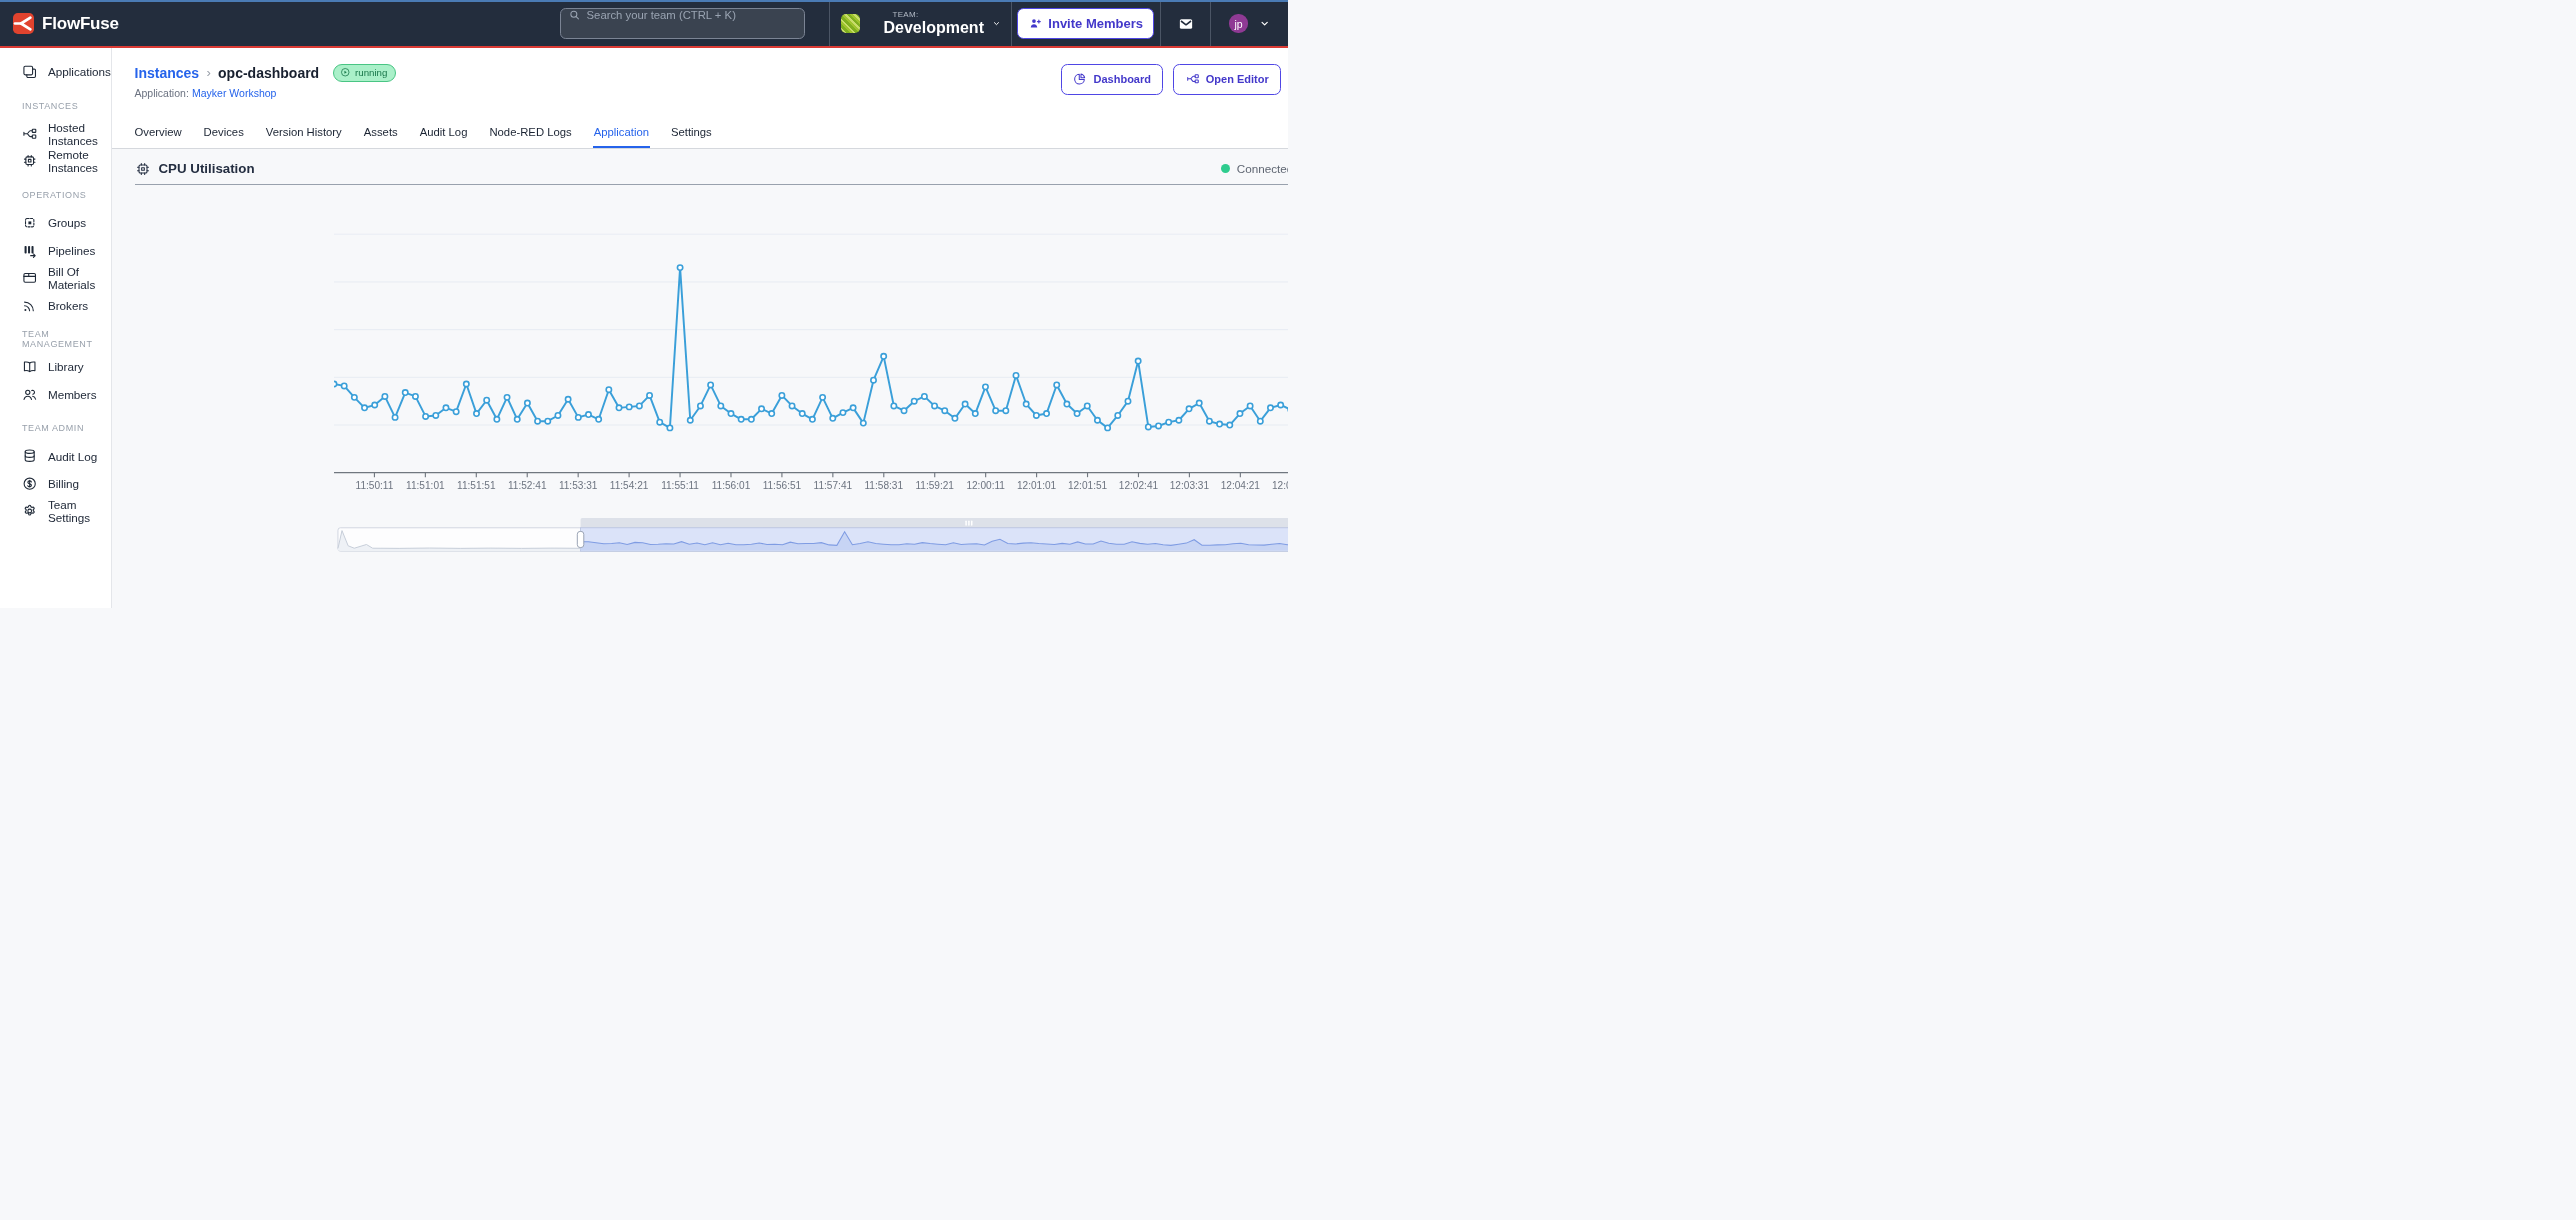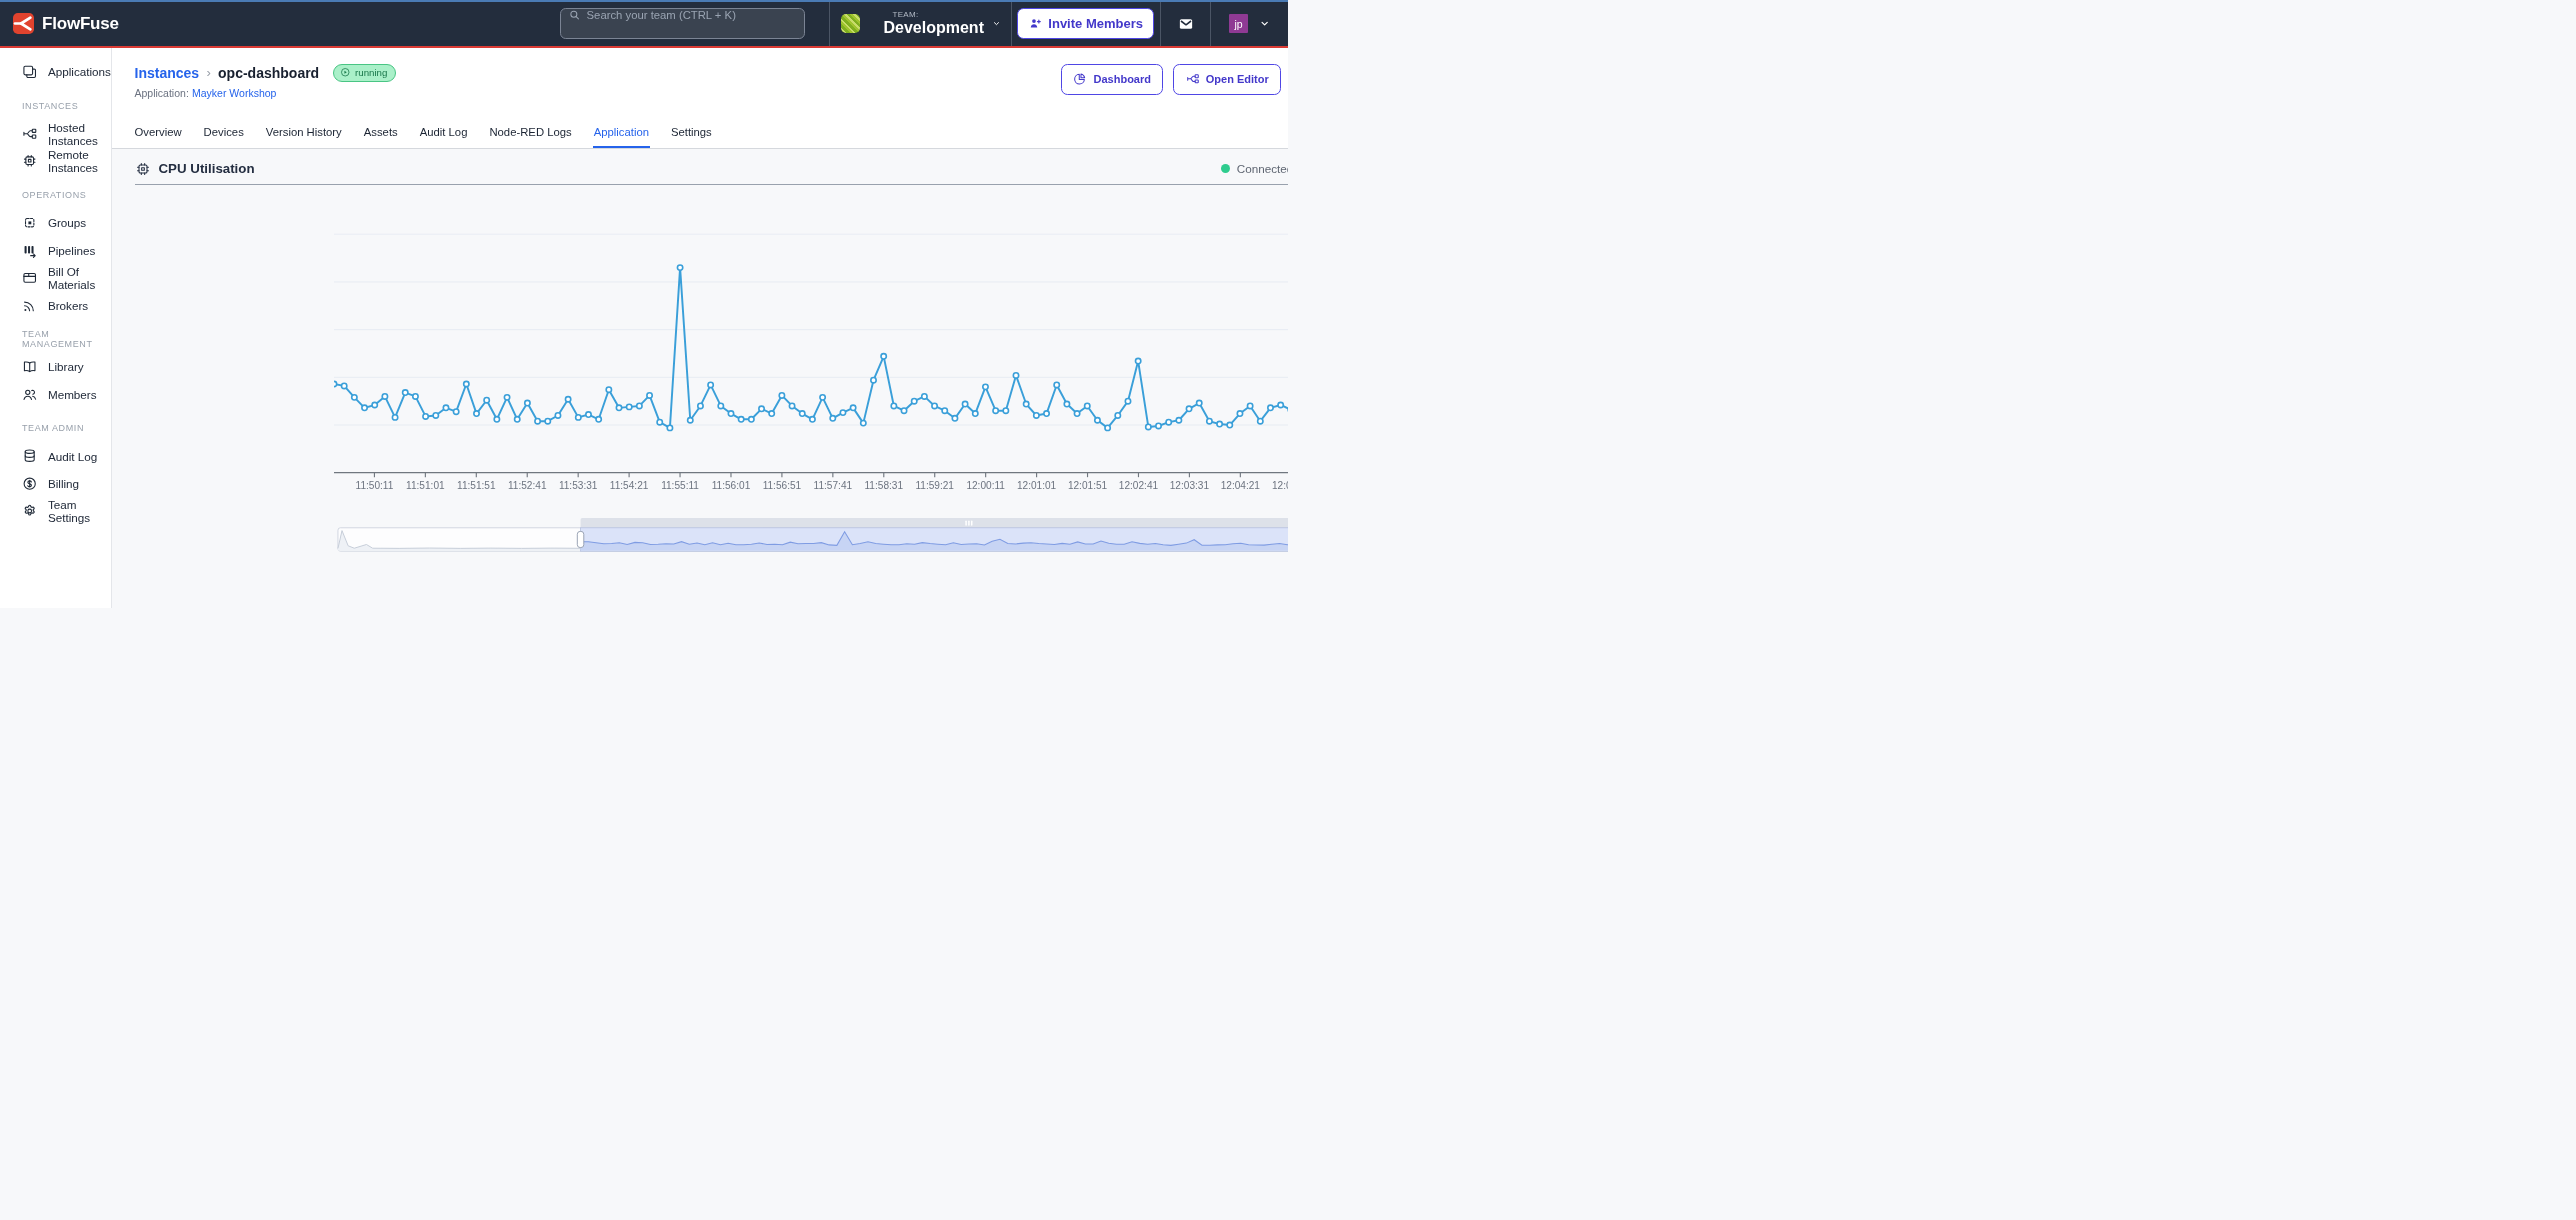--- a/index.html
+++ b/index.html
@@ -27,21 +27,21 @@
       #a3c92a; }
   .team-text { flex:1; line-height:1.15; }
   .team-label { color:#b4bcc7; font-size:8px; letter-spacing:0.3px;margin-left:25px; }
   .team-name { color:#fff; font-size:16px; font-weight:600;padding-left:16px; }
   .invite-wrap { width:149px; display:flex; justify-content:center; }
   .btn-invite { display:flex; align-items:center; gap:6.5px; background:#fff; color:#4338ca;
     border:1.6px solid #4f46e5; border-radius:6.5px; height:31px; padding:0 10.5px;
     font-size:13px; font-weight:700; cursor:pointer; font-family:inherit; }
   .mail-wrap { width:49px; display:flex; justify-content:center; cursor:pointer; }
   .user-wrap { width:77px; display:flex; align-items:center; justify-content:center; gap:10.5px; cursor:pointer; }
-  .user-avatar { width:19.4px; height:19.4px; border-radius:1px; background:#8f3a94; color:#fff;
+  .user-avatar { width:19.4px; height:19.4px; border-radius:9px; background:#8f3a94; color:#fff;
     font-size:10.5px; display:flex; align-items:center; justify-content:center; }
 
   
   .row { display:flex; height:560px; }
   .sidebar { width:201px; background:#fff; border-right:0.8px solid #e4e6ea; padding-top:10.5px; }
   .nav-item { height:27.5px; display:flex; align-items:center; gap:10.5px; padding-left:22px;
     color:#222b3a; font-size:11.7px; cursor:pointer; }
   .nicon { width:15.4px; height:15.4px; display:flex; color:#1f2937; }
   .nicon svg { width:15.4px; height:15.4px; stroke:currentColor; fill:none; stroke-width:1.7;
     stroke-linecap:round; stroke-linejoin:round; }

